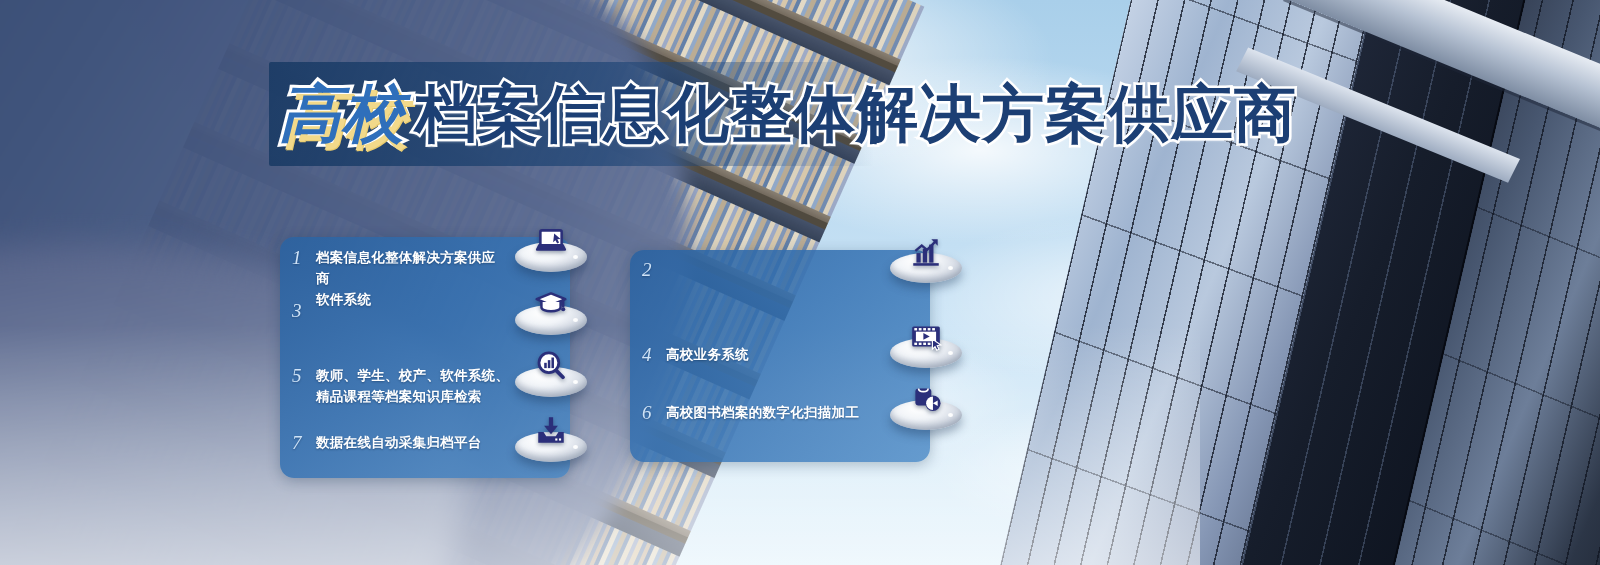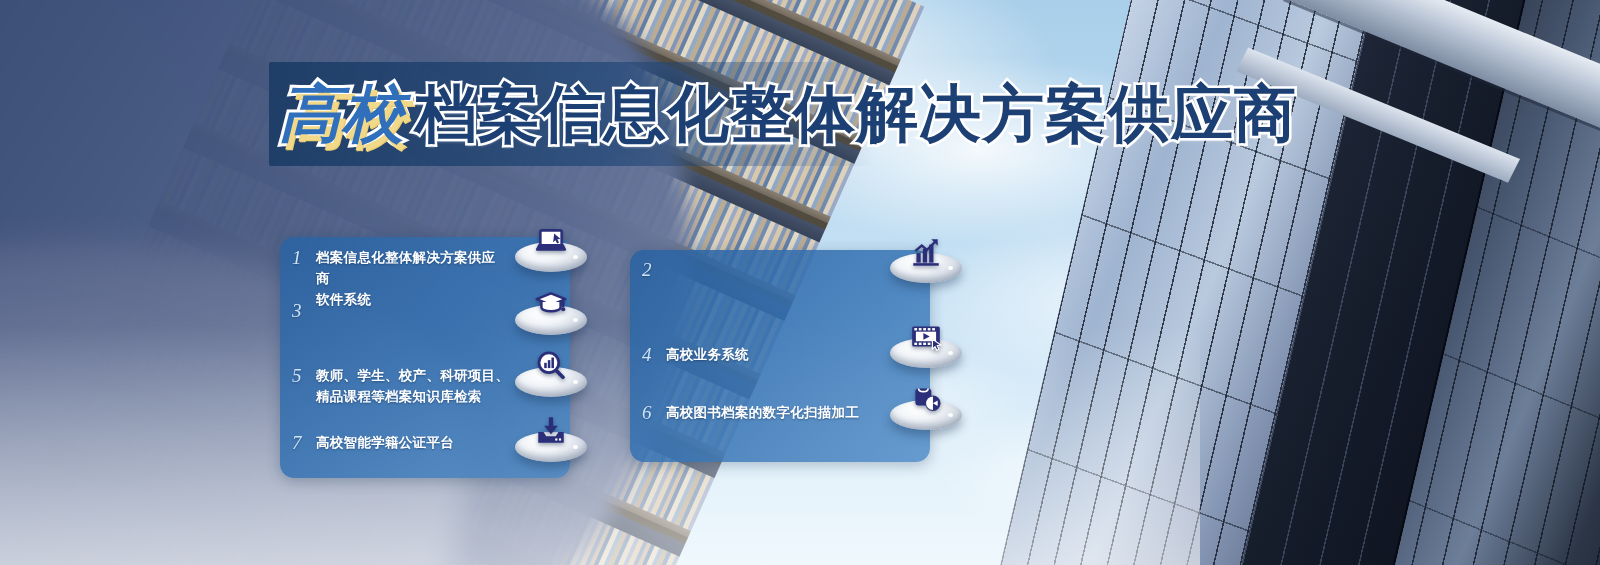--- a/index.html
+++ b/index.html
@@ -288,26 +288,26 @@
   <div class="item" style="left:292px;top:247px;width:215px;">
     <span class="num">1</span>
     <span class="txt">档案信息化整体解决方案供应商
 软件系统</span>
   </div>
   <div class="item" style="left:292px;top:300px;width:215px;">
     <span class="num">3</span>
   </div>
   <div class="item" style="left:292px;top:365px;width:220px;">
     <span class="num">5</span>
-    <span class="txt">教师、学生、校产、科研项目、
+    <span class="txt">教师、学生、校产、软件系统、
 精品课程等档案知识库检索</span>
   </div>
   <div class="item" style="left:292px;top:432px;width:215px;">
     <span class="num">7</span>
-    <span class="txt">高校智能学籍公证平台</span>
+    <span class="txt">数据在线自动采集归档平台</span>
   </div>
 
   <div class="disc" style="left:515px;top:232px;">
     <div class="rim"></div>
       <div class="plate"></div>
     <svg viewBox="0 0 32 32">
         <g fill="none" stroke="#2b2f7a" stroke-width="2.4" stroke-linejoin="round">
       <rect x="6" y="6" width="20" height="14" rx="1.5" fill="#ffffff"></rect>
       <path d="M3 24h26l-2-4H5z" fill="#2b2f7a" stroke="#2b2f7a"></path>
     </g>

